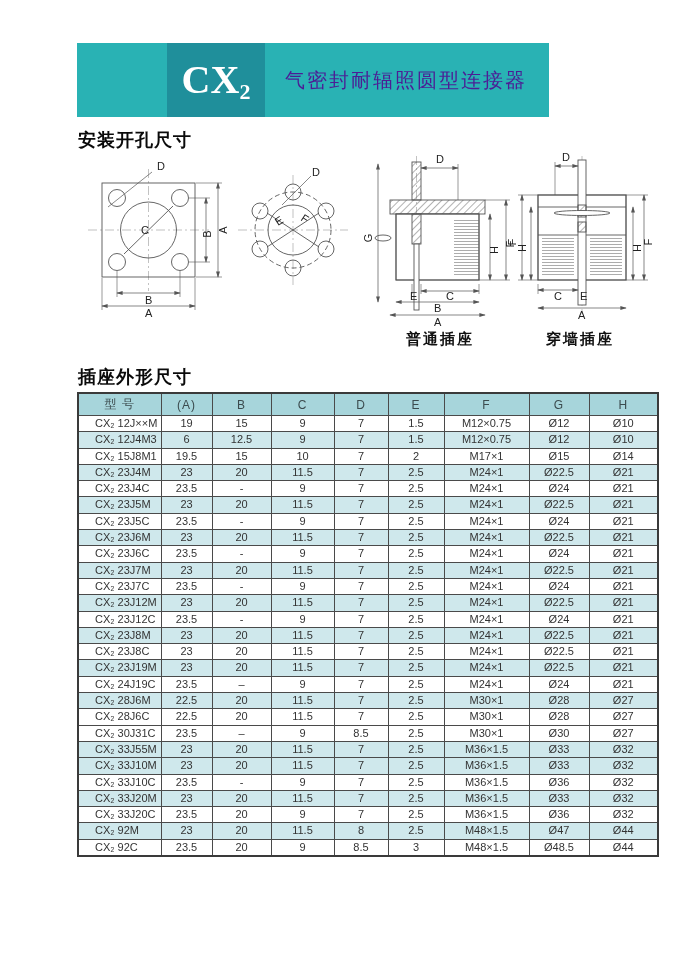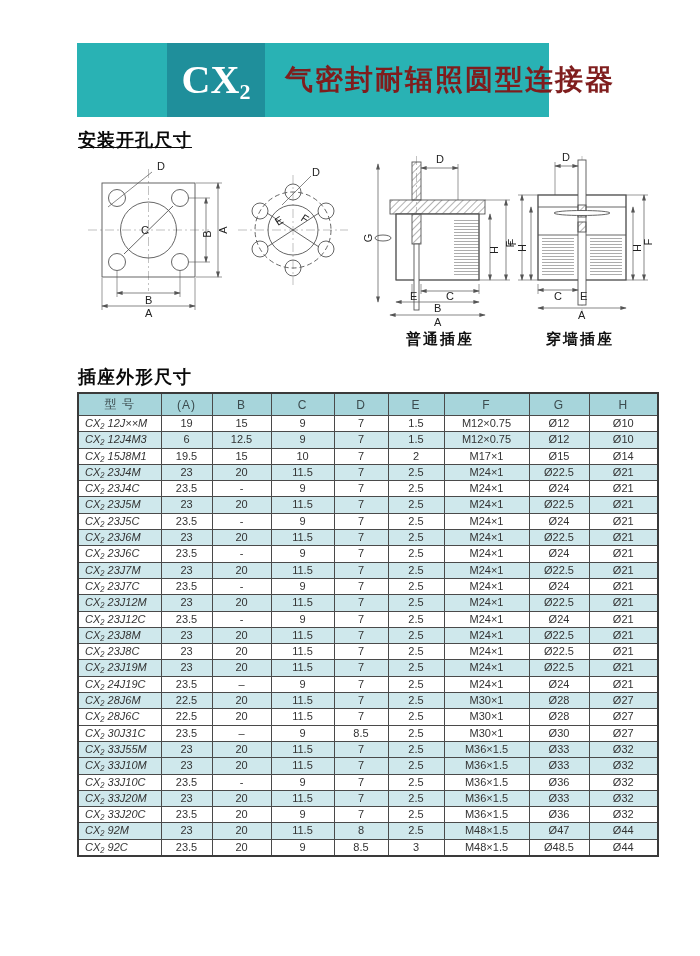--- a/index.html
+++ b/index.html
@@ -18,27 +18,27 @@
     display:flex;align-items:center;justify-content:center;
   }
   .banner-model{
     color:#fff;font-family:"Liberation Serif","DejaVu Serif",serif;
     font-weight:bold;font-size:40px;line-height:74px;letter-spacing:0px;
   }
   .banner-model sub{font-size:22px;line-height:0;vertical-align:-6px;}
   .banner-title{
     position:absolute;left:208px;top:0;height:74px;right:8px;
     display:flex;align-items:center;
-    color:#7f1d1d;font-size:28px;font-weight:bold;letter-spacing:2px;white-space:nowrap;
+    color:#4c1d95;font-size:20px;font-weight:normal;letter-spacing:2px;white-space:nowrap;
   }
   .section-heading{
     position:absolute;left:78px;color:#0a0a0a;font-size:18px;font-weight:bold;
     letter-spacing:1px;
   }
-  #heading-mounting{top:128px;text-decoration:underline;}
+  #heading-mounting{top:128px;}
   #heading-dimensions{top:365px;}
   #drawings{position:absolute;left:60px;top:150px;width:600px;height:210px;}
   svg text{fill:#222;font-family:"Liberation Sans","DejaVu Sans",sans-serif;font-size:11px;}
   .caption{
     position:absolute;width:90px;text-align:center;top:330px;
     font-size:15px;font-weight:bold;color:#111;letter-spacing:2px;
   }
   #caption-normal{left:395px;}
   #caption-wall{left:535px;}
   table.dims{
@@ -50,21 +50,21 @@
     border:1px solid #4a4a4a;padding:0;text-align:center;
     overflow:hidden;white-space:nowrap;
   }
   table.dims{border:2px solid #3a3a3a;}
   table.dims th{
     height:21px;background:var(--hdr,#a7d5db);font-weight:normal;
     color:#3b4b4e;font-size:12px;letter-spacing:1px;
   }
   table.dims td{height:15.3px;line-height:15.3px;background:#fff;}
   table.dims tr.alt td{background:var(--alt,#cfe8ec);}
-  table.dims td.model{text-align:left;padding-left:6px;font-style:italic;}
+  table.dims td.model{text-align:left;padding-left:16px;}
 </style>
 </head>
 <body style="--teal: #29b2b4; --dark: #1f8f9b; --hdr: #a7d5db; --alt: #cfe8ec;">
 
 <div class="banner">
   <div class="banner-dark">
     <span class="banner-model"><span>CX</span><sub>2</sub></span>
   </div>
   <div class="banner-title">气密封耐辐照圆型连接器</div>
 </div>

